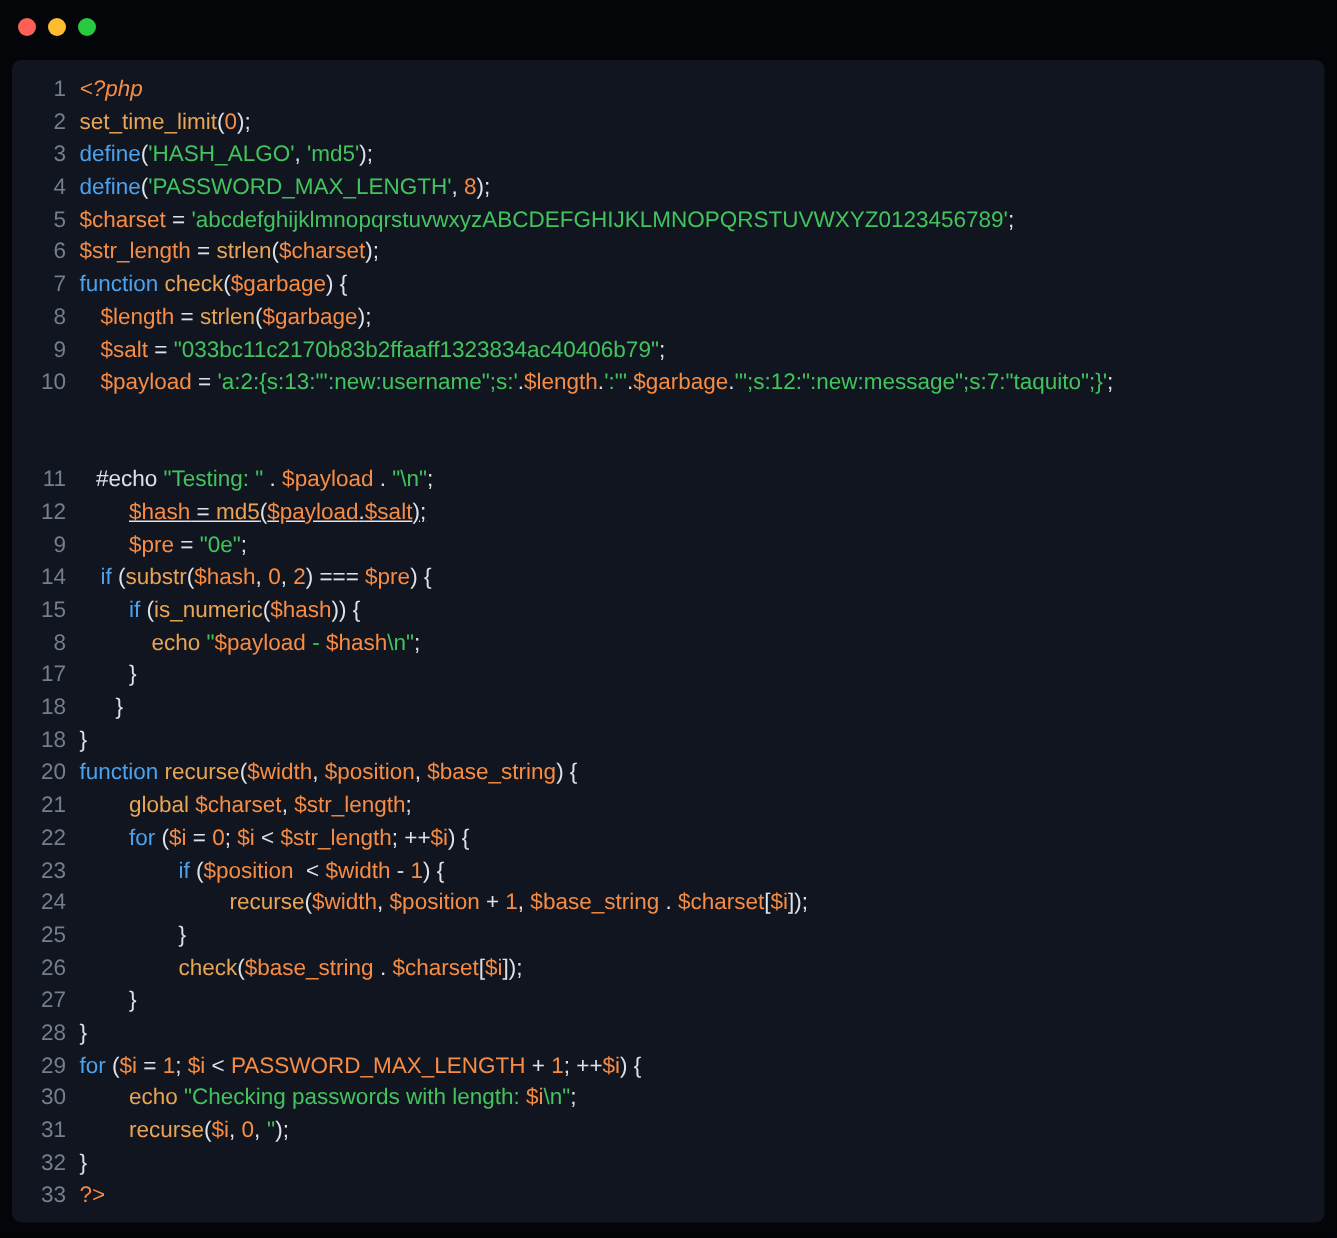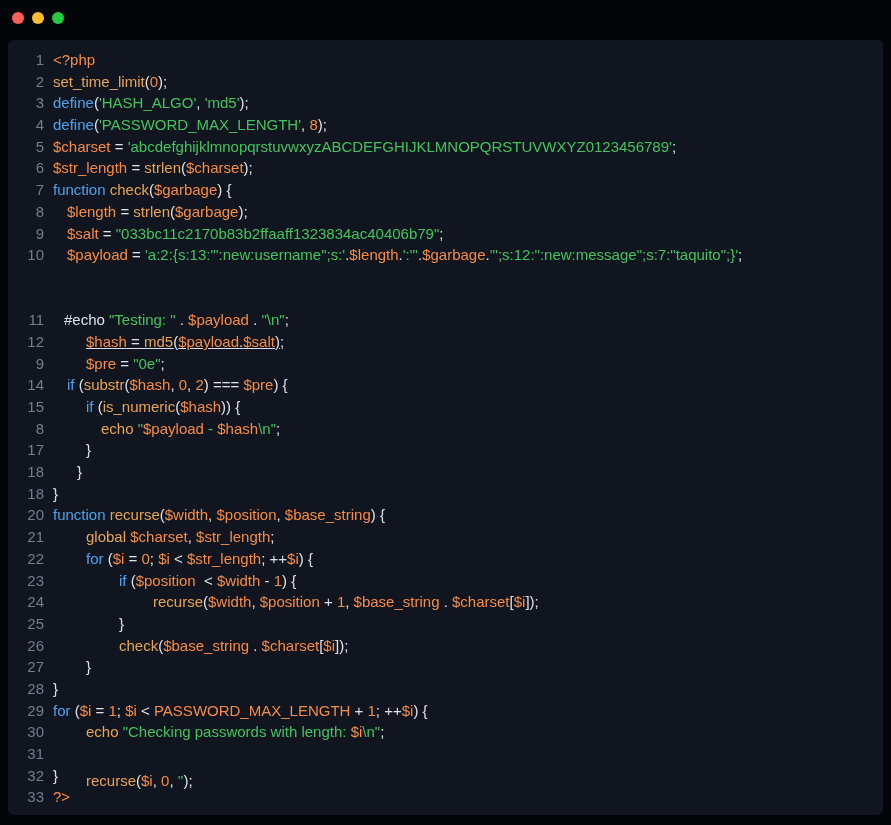--- a/index.html
+++ b/index.html
@@ -59,21 +59,21 @@
 <body>
 
 <div class="window">
   <div class="titlebar">
     <span class="dot" style="background: rgb(255, 95, 87);"></span>
     <span class="dot" style="background: rgb(254, 188, 46);"></span>
     <span class="dot" style="background: rgb(40, 200, 64);"></span>
   </div>
   <div class="editor">
     <div id="code-area">
-        <div class="code-line"><span class="line-number">1</span><span class="line-code" style="padding-left: 0px;"><span class="tk-v">&lt;?php</span></span></div>
+        <div class="code-line"><span class="line-number">1</span><span class="line-code" style="padding-left: 0px; font-style: italic;"><span class="tk-v">&lt;?php</span></span></div>
         <div class="code-line"><span class="line-number">2</span><span class="line-code" style="padding-left: 0px;"><span class="tk-fn">set_time_limit</span><span class="tk-p">(</span><span class="tk-v">0</span><span class="tk-p">);</span></span></div>
         <div class="code-line"><span class="line-number">3</span><span class="line-code" style="padding-left: 0px;"><span class="tk-kw">define</span><span class="tk-p">(</span><span class="tk-s">'HASH_ALGO'</span><span class="tk-p">, </span><span class="tk-s">'md5'</span><span class="tk-p">);</span></span></div>
         <div class="code-line"><span class="line-number">4</span><span class="line-code" style="padding-left: 0px;"><span class="tk-kw">define</span><span class="tk-p">(</span><span class="tk-s">'PASSWORD_MAX_LENGTH'</span><span class="tk-p">, </span><span class="tk-v">8</span><span class="tk-p">);</span></span></div>
         <div class="code-line"><span class="line-number">5</span><span class="line-code" style="padding-left: 0px;"><span class="tk-v">$charset</span><span class="tk-p"> = </span><span class="tk-s">'abcdefghijklmnopqrstuvwxyzABCDEFGHIJKLMNOPQRSTUVWXYZ0123456789'</span><span class="tk-p">;</span></span></div>
         <div class="code-line"><span class="line-number">6</span><span class="line-code" style="padding-left: 0px;"><span class="tk-v">$str_length</span><span class="tk-p"> = </span><span class="tk-fn">strlen</span><span class="tk-p">(</span><span class="tk-v">$charset</span><span class="tk-p">);</span></span></div>
         <div class="code-line"><span class="line-number">7</span><span class="line-code" style="padding-left: 0px;"><span class="tk-kw">function </span><span class="tk-fn">check</span><span class="tk-p">(</span><span class="tk-v">$garbage</span><span class="tk-p">) {</span></span></div>
         <div class="code-line"><span class="line-number">8</span><span class="line-code" style="padding-left: 14px;"><span class="tk-v">$length</span><span class="tk-p"> = </span><span class="tk-fn">strlen</span><span class="tk-p">(</span><span class="tk-v">$garbage</span><span class="tk-p">);</span></span></div>
         <div class="code-line"><span class="line-number">9</span><span class="line-code" style="padding-left: 14px;"><span class="tk-v">$salt</span><span class="tk-p"> = </span><span class="tk-s">"033bc11c2170b83b2ffaaff1323834ac40406b79"</span><span class="tk-p">;</span></span></div>
         <div class="code-line"><span class="line-number">10</span><span class="line-code" style="padding-left: 14px;"><span class="tk-v">$payload</span><span class="tk-p"> = </span><span class="tk-s">'a:2:{s:13:"':new:username";s:'</span><span class="tk-p">.</span><span class="tk-v">$length</span><span class="tk-p">.</span><span class="tk-s">':"'</span><span class="tk-p">.</span><span class="tk-v">$garbage</span><span class="tk-p">.</span><span class="tk-s">'";s:12:":new:message";s:7:"taquito";}'</span><span class="tk-p">;</span></span></div>
         <div class="code-line"><span class="line-number"></span><span class="line-code" style="padding-left: 0px;"></span></div>
@@ -91,18 +91,18 @@
         <div class="code-line"><span class="line-number">21</span><span class="line-code" style="padding-left: 33px;"><span class="tk-fn">global </span><span class="tk-v">$charset</span><span class="tk-p">, </span><span class="tk-v">$str_length</span><span class="tk-p">;</span></span></div>
         <div class="code-line"><span class="line-number">22</span><span class="line-code" style="padding-left: 33px;"><span class="tk-kw">for </span><span class="tk-p">(</span><span class="tk-v">$i</span><span class="tk-p"> = </span><span class="tk-v">0</span><span class="tk-p">; </span><span class="tk-v">$i</span><span class="tk-p"> &lt; </span><span class="tk-v">$str_length</span><span class="tk-p">; ++</span><span class="tk-v">$i</span><span class="tk-p">) {</span></span></div>
         <div class="code-line"><span class="line-number">23</span><span class="line-code" style="padding-left: 66px;"><span class="tk-kw">if </span><span class="tk-p">(</span><span class="tk-v">$position</span><span class="tk-p">  &lt; </span><span class="tk-v">$width</span><span class="tk-p"> - </span><span class="tk-v">1</span><span class="tk-p">) {</span></span></div>
         <div class="code-line"><span class="line-number">24</span><span class="line-code" style="padding-left: 100px;"><span class="tk-fn">recurse</span><span class="tk-p">(</span><span class="tk-v">$width</span><span class="tk-p">, </span><span class="tk-v">$position</span><span class="tk-p"> + </span><span class="tk-v">1</span><span class="tk-p">, </span><span class="tk-v">$base_string</span><span class="tk-p"> . </span><span class="tk-v">$charset</span><span class="tk-p">[</span><span class="tk-v">$i</span><span class="tk-p">]);</span></span></div>
         <div class="code-line"><span class="line-number">25</span><span class="line-code" style="padding-left: 66px;"><span class="tk-p">}</span></span></div>
         <div class="code-line"><span class="line-number">26</span><span class="line-code" style="padding-left: 66px;"><span class="tk-fn">check</span><span class="tk-p">(</span><span class="tk-v">$base_string</span><span class="tk-p"> . </span><span class="tk-v">$charset</span><span class="tk-p">[</span><span class="tk-v">$i</span><span class="tk-p">]);</span></span></div>
         <div class="code-line"><span class="line-number">27</span><span class="line-code" style="padding-left: 33px;"><span class="tk-p">}</span></span></div>
         <div class="code-line"><span class="line-number">28</span><span class="line-code" style="padding-left: 0px;"><span class="tk-p">}</span></span></div>
         <div class="code-line"><span class="line-number">29</span><span class="line-code" style="padding-left: 0px;"><span class="tk-kw">for </span><span class="tk-p">(</span><span class="tk-v">$i</span><span class="tk-p"> = </span><span class="tk-v">1</span><span class="tk-p">; </span><span class="tk-v">$i</span><span class="tk-p"> &lt; </span><span class="tk-v">PASSWORD_MAX_LENGTH</span><span class="tk-p"> + </span><span class="tk-v">1</span><span class="tk-p">; ++</span><span class="tk-v">$i</span><span class="tk-p">) {</span></span></div>
         <div class="code-line"><span class="line-number">30</span><span class="line-code" style="padding-left: 33px;"><span class="tk-fn">echo </span><span class="tk-s">"Checking passwords with length: </span><span class="tk-v">$i</span><span class="tk-s">\n"</span><span class="tk-p">;</span></span></div>
-        <div class="code-line"><span class="line-number">31</span><span class="line-code" style="padding-left: 33px; margin-top: 27px;"><span class="tk-fn">recurse</span><span class="tk-p">(</span><span class="tk-v">$i</span><span class="tk-p">, </span><span class="tk-v">0</span><span class="tk-p">, </span><span class="tk-s">''</span><span class="tk-p">);</span></span></div>
+        <div class="code-line"><span class="line-number">31</span><span class="line-code" style="padding-left: 33px;"><span class="tk-fn">recurse</span><span class="tk-p">(</span><span class="tk-v">$i</span><span class="tk-p">, </span><span class="tk-v">0</span><span class="tk-p">, </span><span class="tk-s">''</span><span class="tk-p">);</span></span></div>
         <div class="code-line"><span class="line-number">32</span><span class="line-code" style="padding-left: 0px;"><span class="tk-p">}</span></span></div>
         <div class="code-line"><span class="line-number">33</span><span class="line-code" style="padding-left: 0px;"><span class="tk-v">?&gt;</span></span></div>
       </div>
   </div>
 </div>
 
 </body></html>

